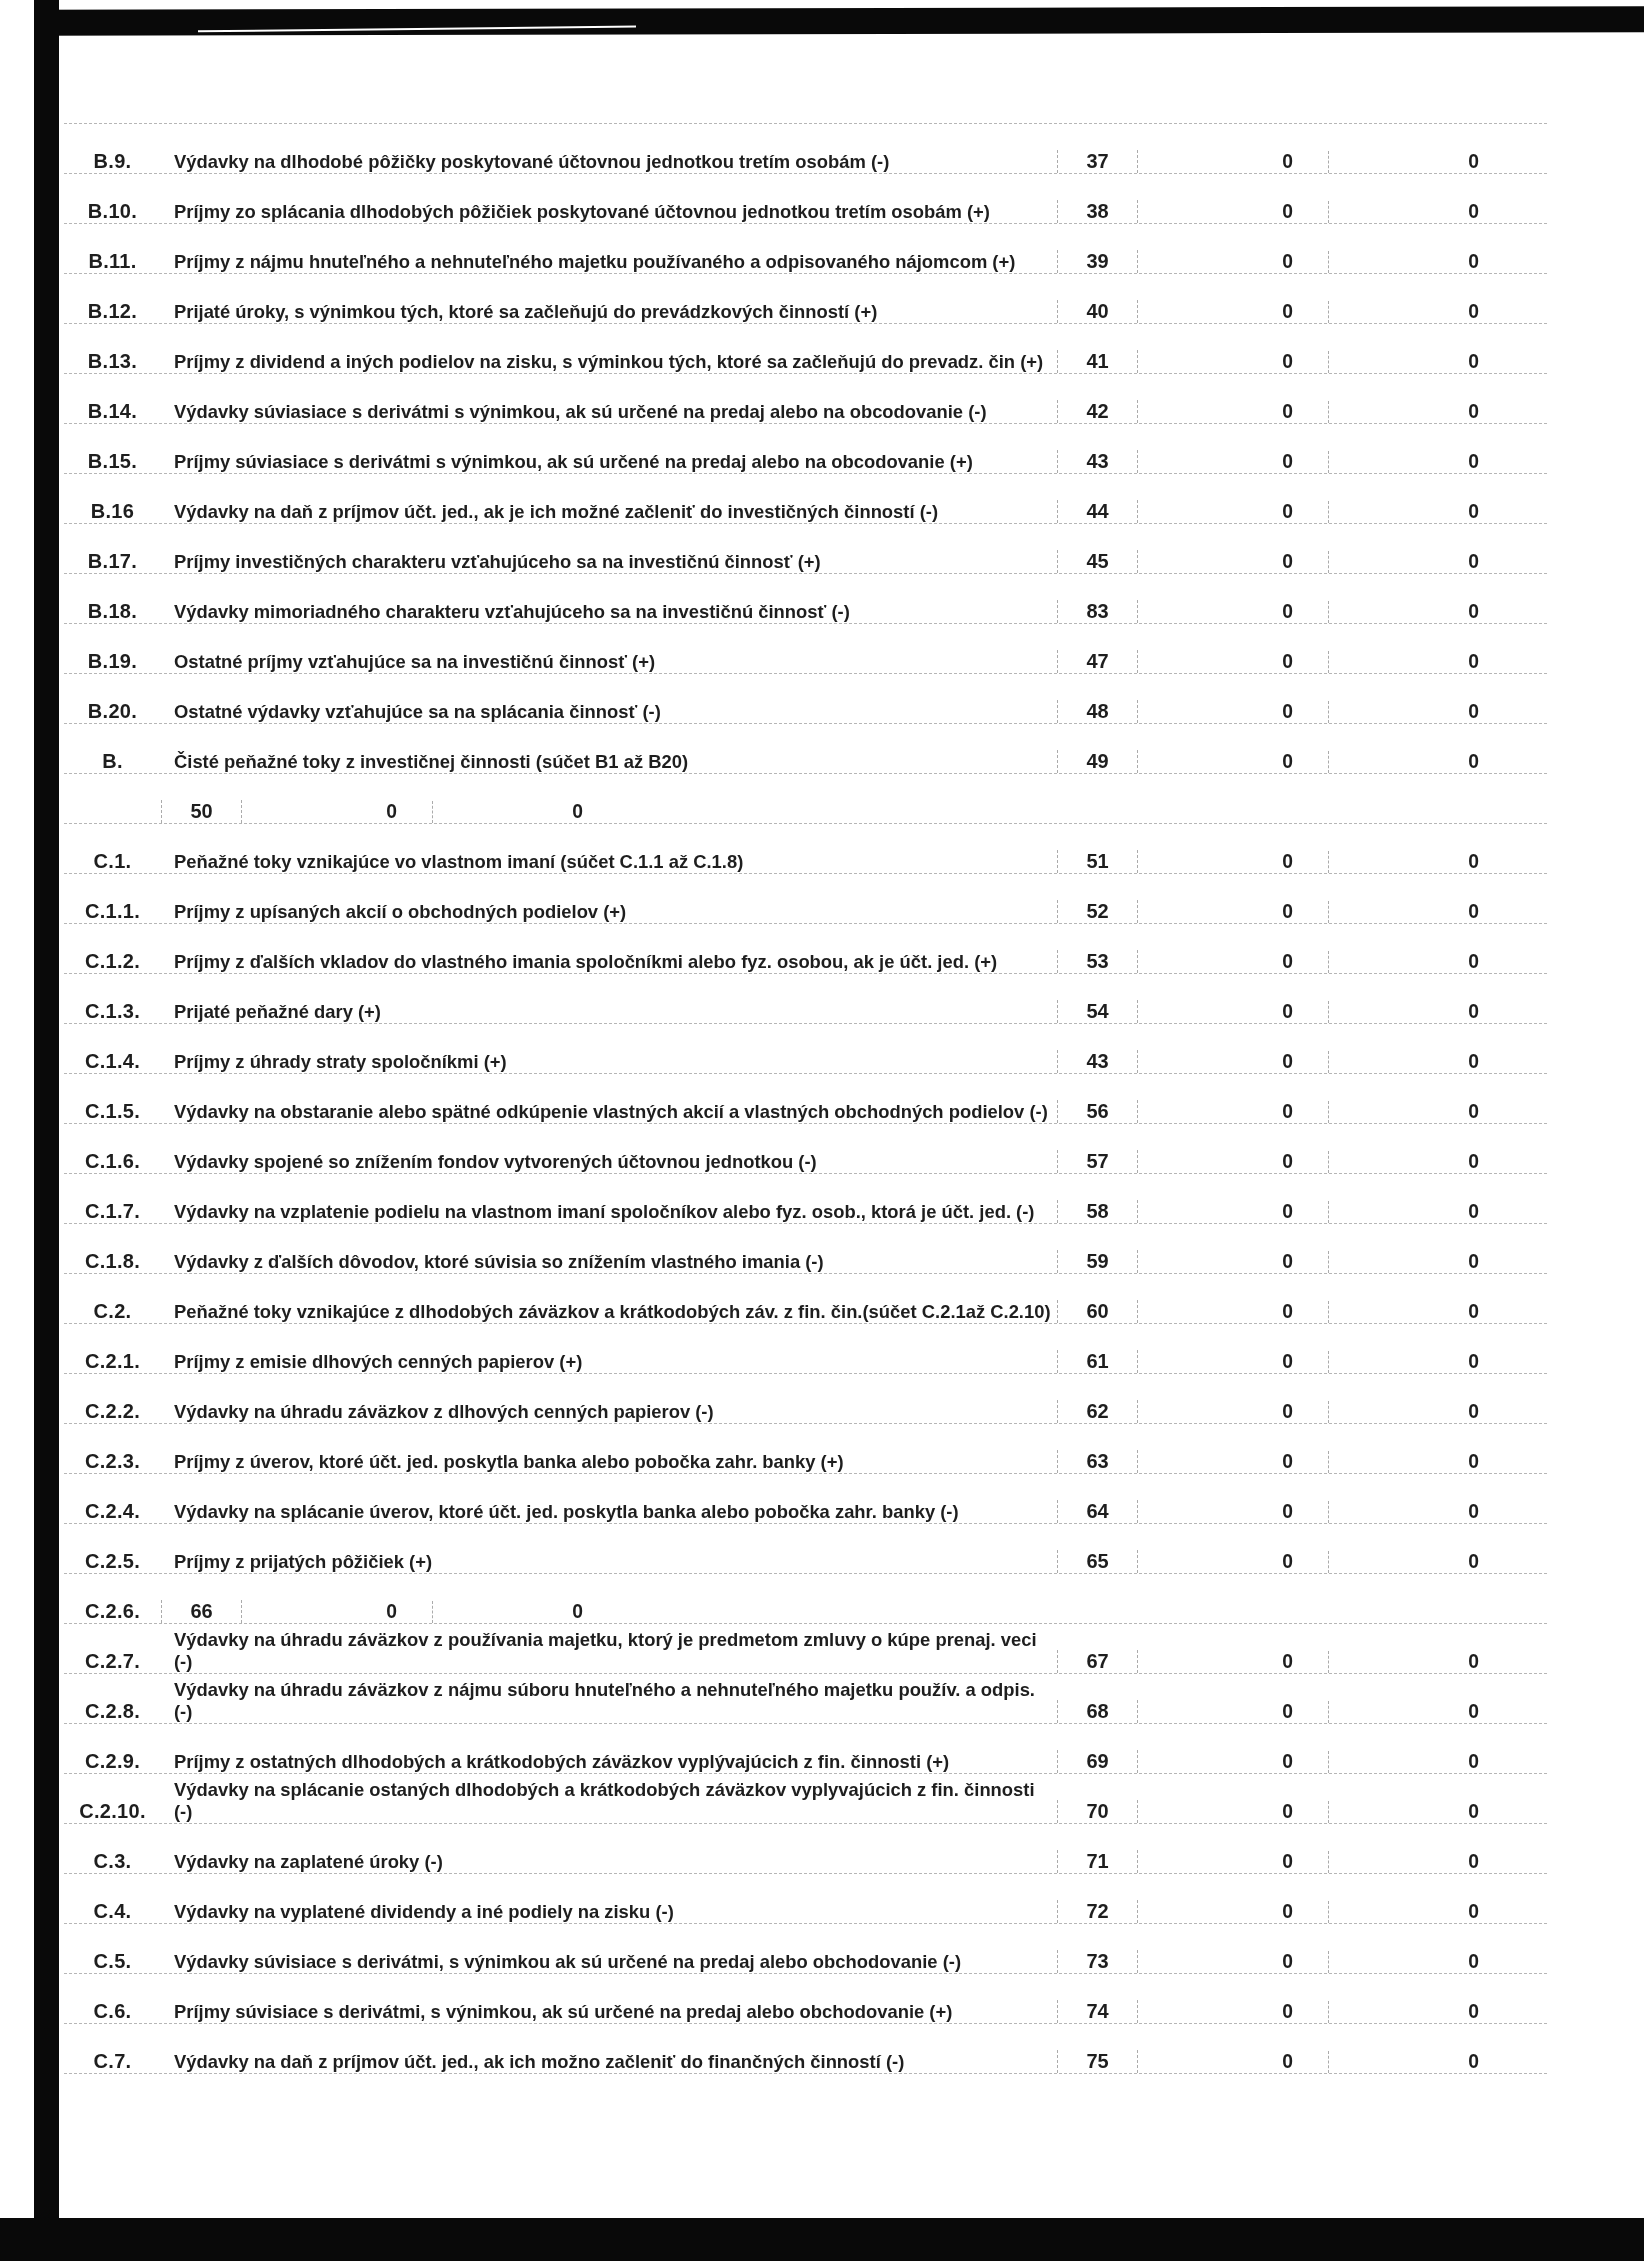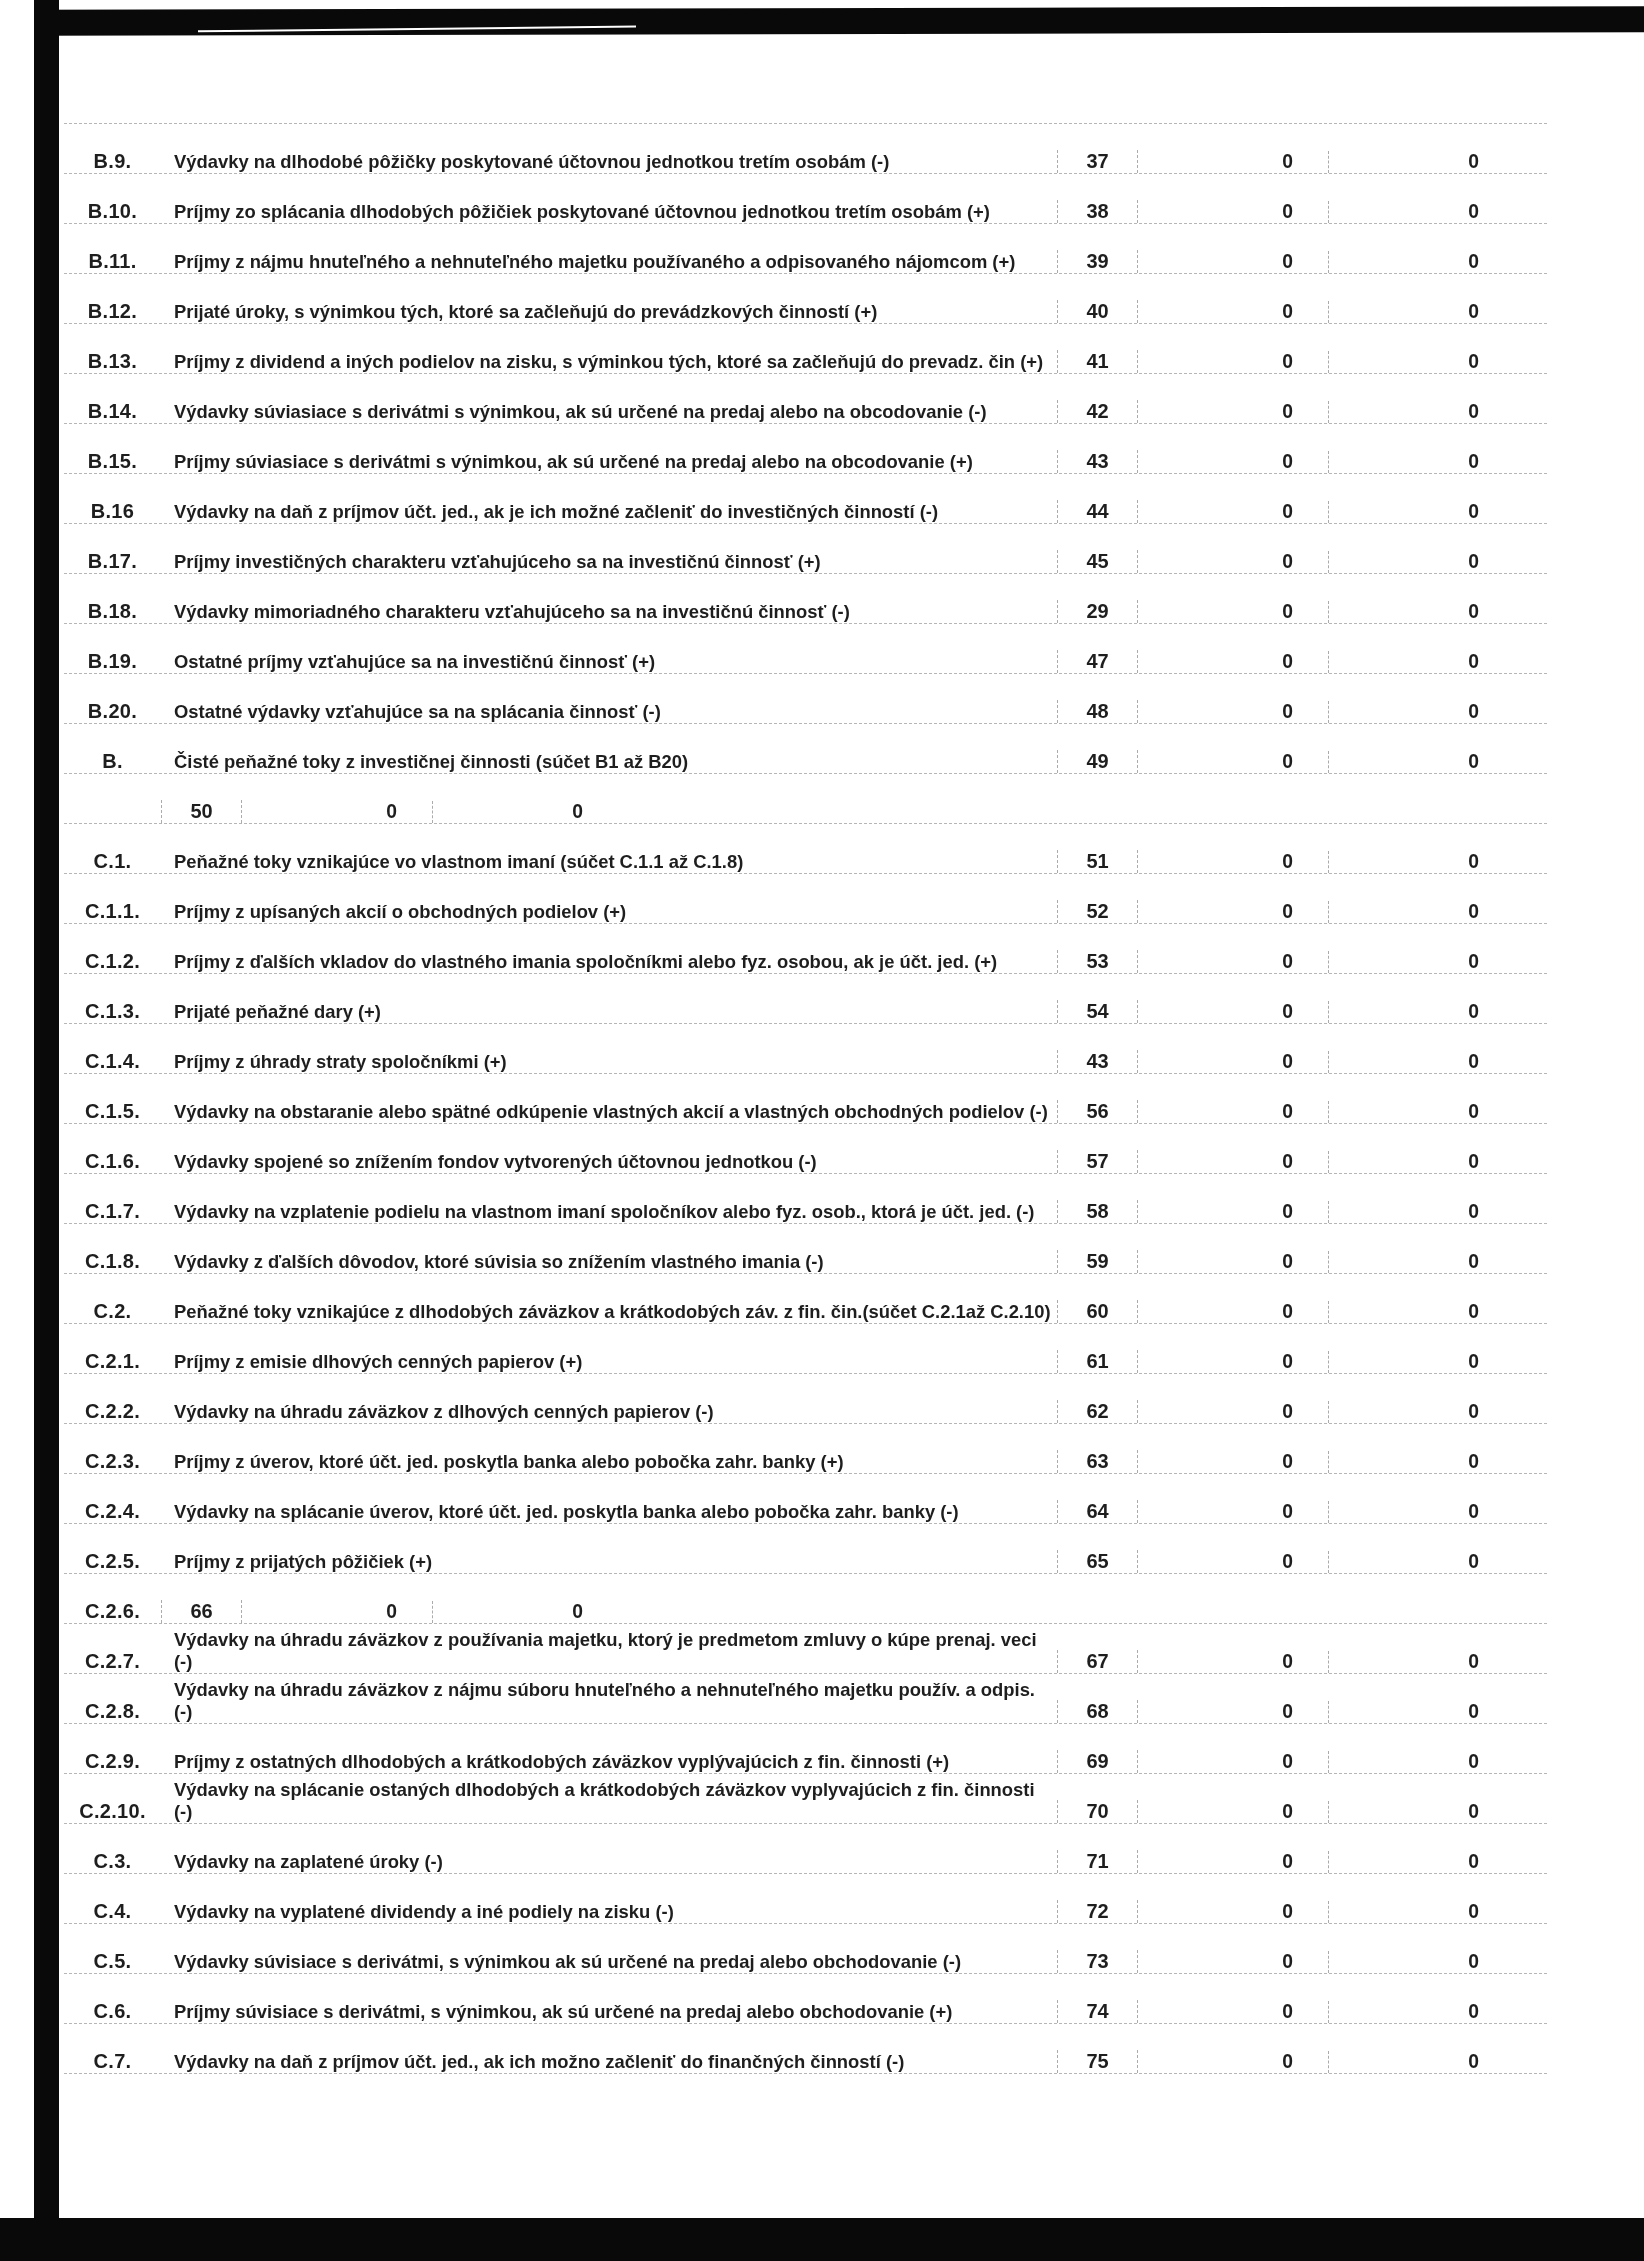--- a/index.html
+++ b/index.html
@@ -126,21 +126,21 @@
       <div class="row">
         <div class="cell code">B.17.</div>
         <div class="cell desc">Príjmy investičných charakteru vzťahujúceho sa na investičnú činnosť (+)</div>
         <div class="cell num">45</div>
         <div class="cell v1">0</div>
         <div class="cell v2">0</div>
       </div>
       <div class="row">
         <div class="cell code">B.18.</div>
         <div class="cell desc">Výdavky mimoriadného charakteru vzťahujúceho sa na investičnú činnosť (-)</div>
-        <div class="cell num">29</div>
+        <div class="cell num">83</div>
         <div class="cell v1">0</div>
         <div class="cell v2">0</div>
       </div>
       <div class="row">
         <div class="cell code">B.19.</div>
         <div class="cell desc">Ostatné príjmy vzťahujúce sa na investičnú činnosť (+)</div>
         <div class="cell num">47</div>
         <div class="cell v1">0</div>
         <div class="cell v2">0</div>
       </div>

